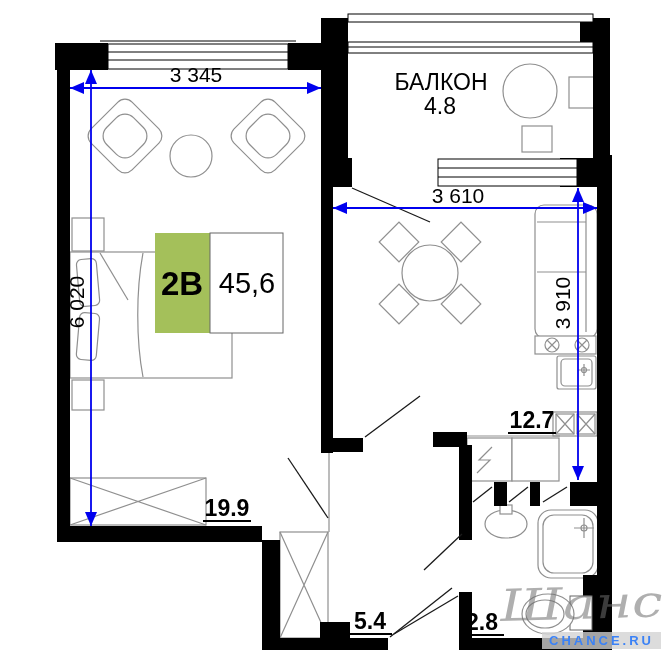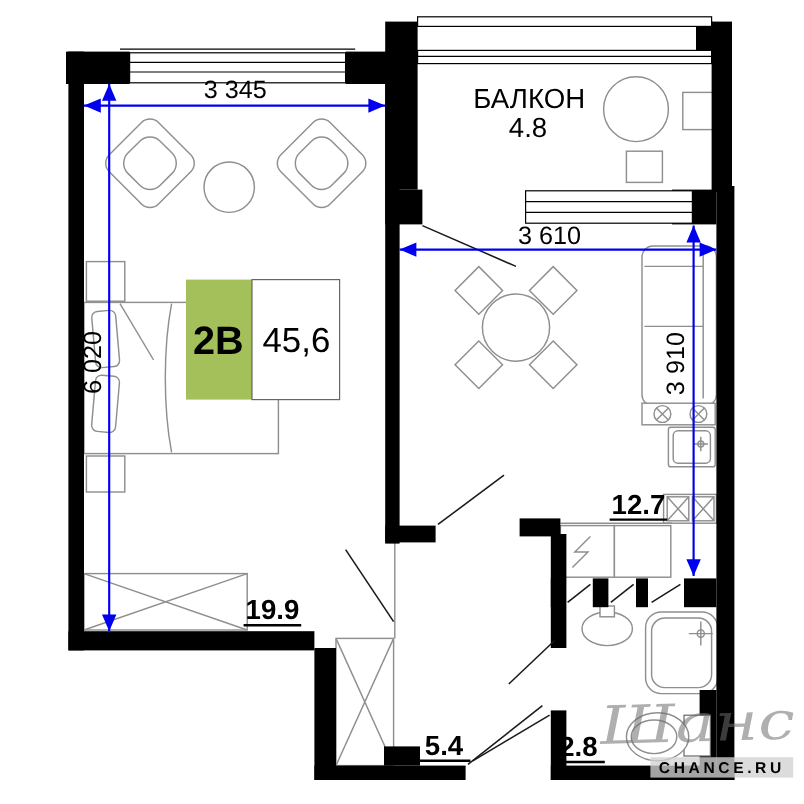--- a/index.html
+++ b/index.html
@@ -27,21 +27,21 @@
   .accent-box{fill:var(--accent);}
   .value-box{fill:#ffffff;stroke:#666;stroke-width:1;}
   .typelabel{font-size:33px;font-weight:700;}
   .arealarge{font-size:29px;}
   .underline{stroke:#000;stroke-width:2;}
   .watermark{position:absolute;left:500px;top:580px;width:170px;pointer-events:none;}
   .watermark .script{font-family:"DejaVu Serif", serif;font-style:italic;font-size:44px;
         color:rgba(110,110,110,0.55);display:inline-block;transform:scaleX(1.25) rotate(-2deg);
         transform-origin:left center;white-space:nowrap;}
   .watermark .site{display:inline-block;margin:-8px 0 0 42px;padding:1px 7px;
-        background:rgba(210,210,210,0.78);color:#000000;font-size:13px;font-weight:700;
+        background:rgba(210,210,210,0.78);color:#3b82f6;font-size:13px;font-weight:700;
         letter-spacing:3px;}
 </style>
 </head>
 <body>
 
 <div class="stage">
 <svg width="670" height="670" viewBox="0 0 670 670">
 
   <g>
 

